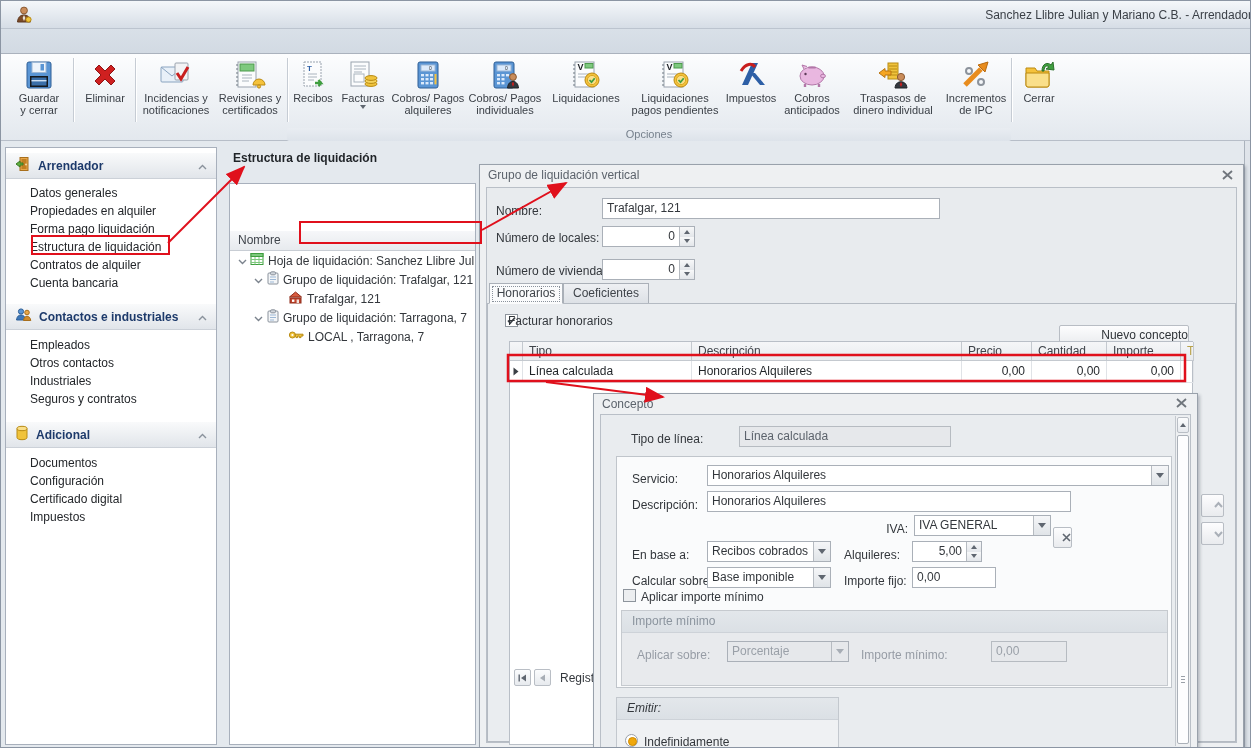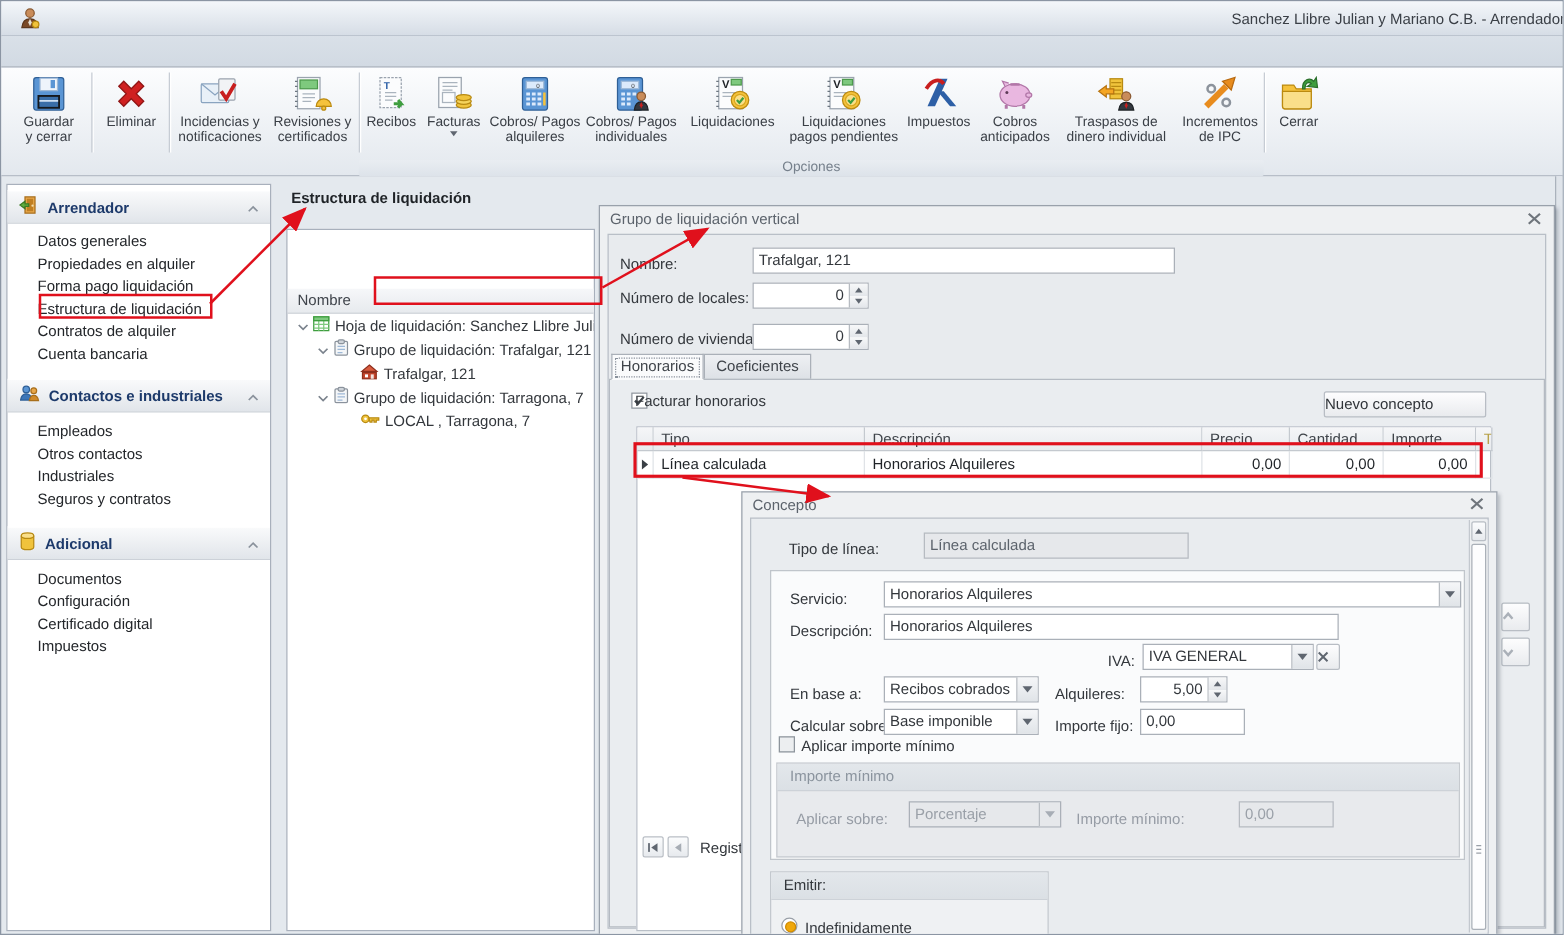--- a/index.html
+++ b/index.html
@@ -81,22 +81,22 @@
   .spin { position:absolute; background:#fff; border:1px solid #aab0b8; display:flex; }
   .spin-val { flex:1; line-height:19px; padding-right:4px; text-align:right; }
   .spin-btns { flex:0 0 15px; border-left:1px solid #b6bbc1; display:flex; flex-direction:column; }
   .spin-btns i { flex:1; display:flex; align-items:center; justify-content:center;
     background:linear-gradient(#f7f8f9,#e3e6ea); }
   .tri-up-s { width:0; height:0; border-left:3px solid transparent; border-right:3px solid transparent;
     border-bottom:4px solid #5f6670; }
   .tri-dn-s { width:0; height:0; border-left:3px solid transparent; border-right:3px solid transparent;
     border-top:4px solid #5f6670; }
 
-  .btn3d { position:absolute; border:1px solid #b8bdc4; border-radius:2px; text-align:left;
-    background:linear-gradient(#fdfdfe,#e9ebee); color:#2f3338; cursor:pointer; }
+  .btn3d { position:absolute; border:1px solid #b8bdc4; border-radius:2px; text-align:right;
+    background:linear-gradient(#fdfdfe,#e9ebee); color:#2f3338; cursor:pointer;margin-top:12px; }
 
   .cb { position:absolute; width:13px; height:13px; background:#fff; border:1px solid #8d949c; }
   .radio { position:absolute; width:13px; height:13px; border:1px solid #9aa0a8; border-radius:50%;
     background:#fff; }
   .radio.sel::after { content:""; position:absolute; left:2px; top:2px; width:7px; height:7px;
     border-radius:50%; background:#f0a80c; border:1px solid #cf8a00; }
 
   
   .tab { position:absolute; height:21px; line-height:19px; text-align:center;
     background:linear-gradient(#eef0f3,#dde1e6); border:1px solid #aab0b8; color:#3f444a; cursor:pointer; }
@@ -112,21 +112,21 @@
   .rcell { position:absolute; top:19px; height:22px; line-height:21px; padding:0 6px; color:#1f2327;
     border-right:1px solid #e0e3e7; border-bottom:1px solid #e0e3e7; white-space:nowrap; overflow:hidden; }
   .recnav { position:absolute; display:flex; align-items:center; gap:3px; }
   .navbtn { width:17px; height:17px; border:1px solid #b9bec5; border-radius:2px;
     background:linear-gradient(#fbfcfd,#e7eaee); display:flex; align-items:center; justify-content:center; }
 
   .groupbox { position:absolute; background:#fafbfc; border:1px solid #c0c5cb; }
   .groupbox-dis { position:absolute; background:#e8eaed; border:1px solid #c6cacf; }
   .gb-head { height:22px; line-height:21px; padding-left:10px; background:linear-gradient(#e3e7eb,#dbe0e5);
     border-bottom:1px solid #cdd2d8; color:#8b949e; }
-  .gb-head.strong { color:#33373c; }
+  .gb-head.strong { color:#33373c;font-style:italic; }
 
   
   .vscroll { position:absolute; width:15px; background:#eef0f2; border-left:1px solid #c3c8ce; }
   .vs-up { position:absolute; left:1px; right:1px; top:1px; height:16px; border:1px solid #b9bec5; border-radius:2px;
     background:linear-gradient(#fbfcfd,#e7eaee); display:flex; align-items:center; justify-content:center; }
   .vs-thumb { position:absolute; left:1px; right:1px; top:19px; bottom:2px; border:1px solid #aab0b8;
     border-radius:2px; background:#fdfdfe; }
   .vs-grip { position:absolute; left:3px; right:3px; top:238px; }
   .vs-grip div { height:1px; background:#9aa0a8; margin:2px 0; }
 

